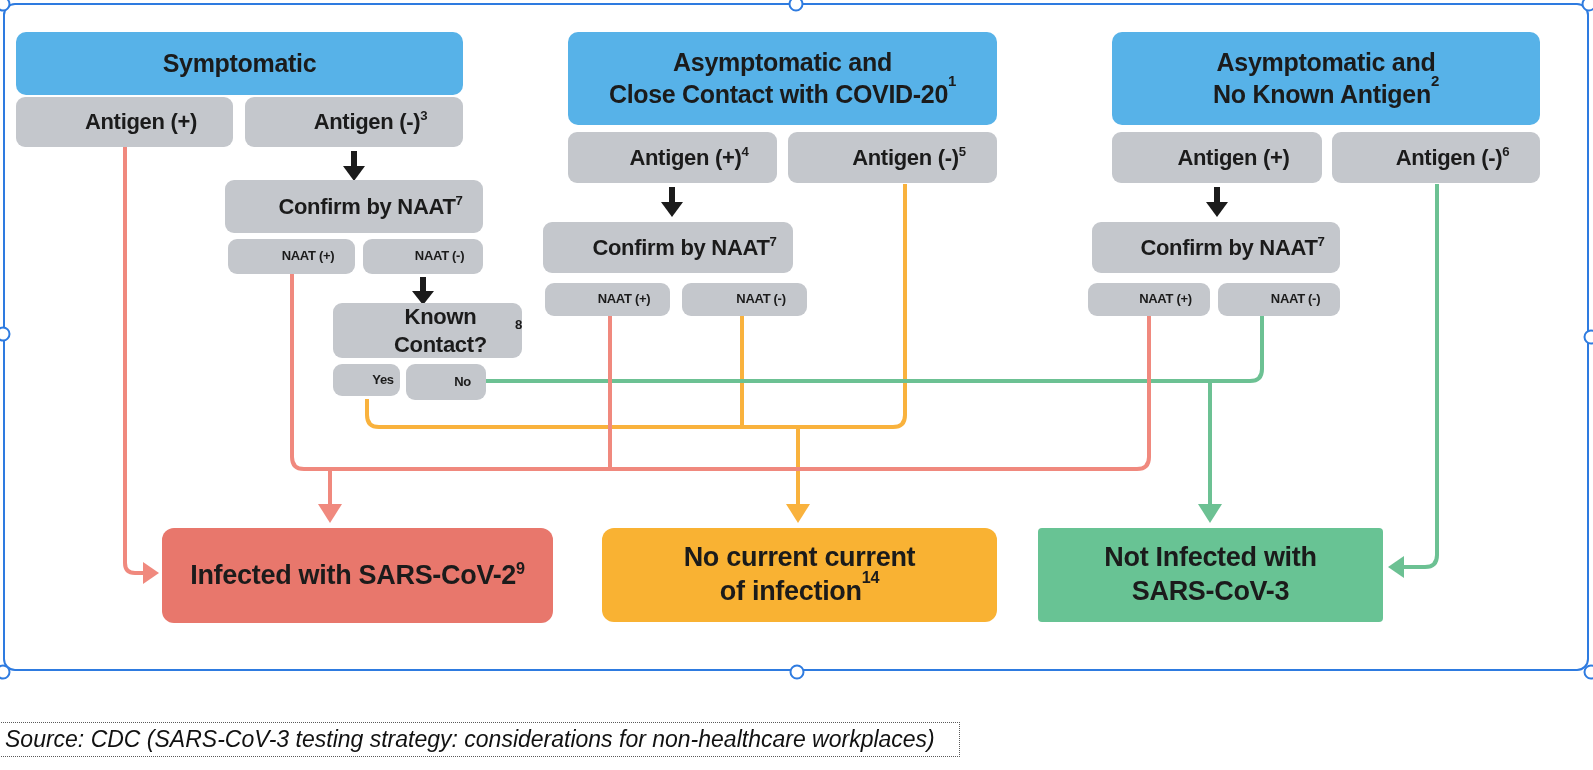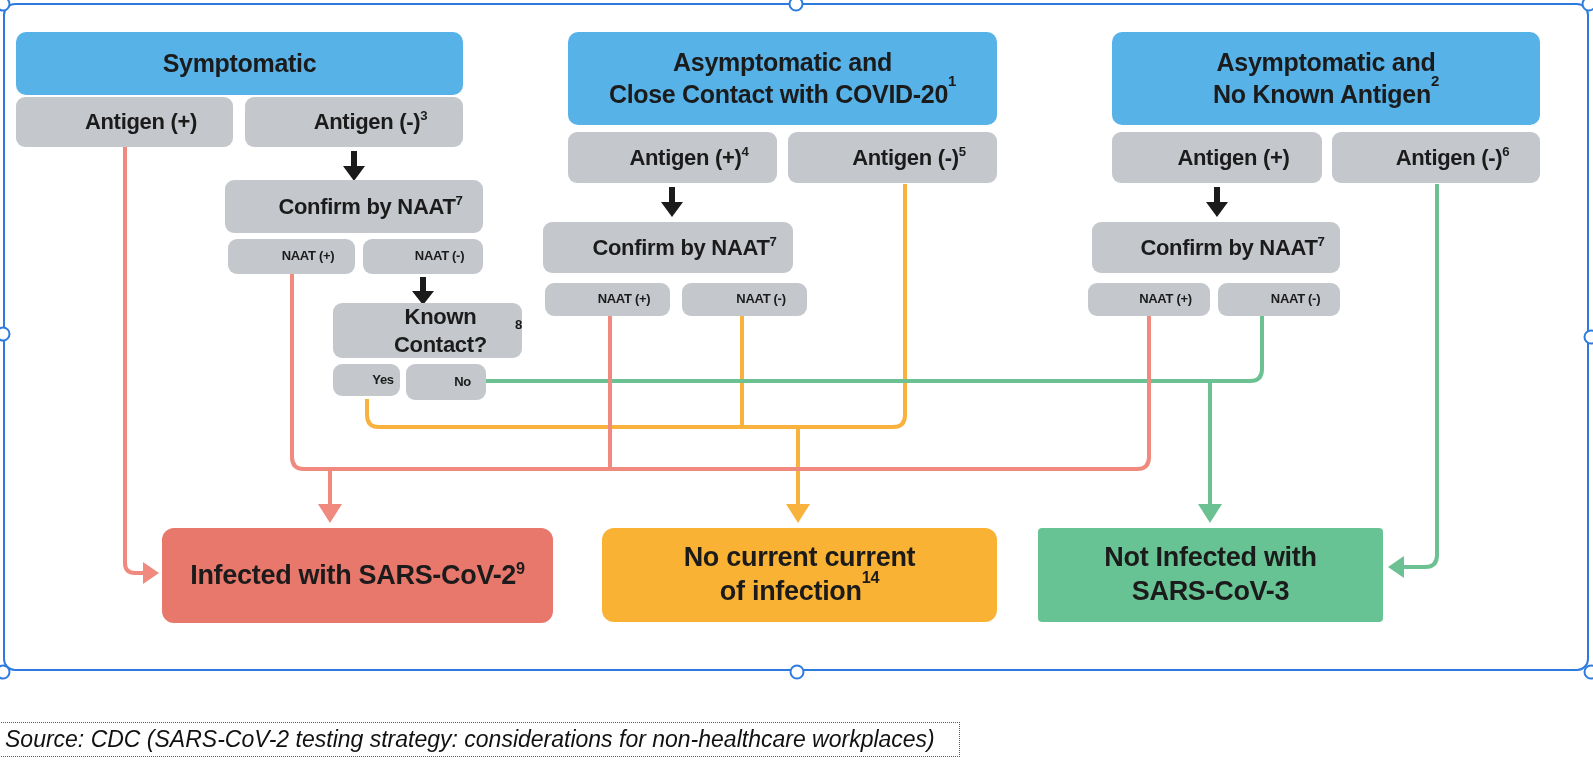--- a/index.html
+++ b/index.html
@@ -192,14 +192,14 @@
 <div class="handle" style="left:3px;top:4px;"></div>
 <div class="handle" style="left:796px;top:4px;"></div>
 <div class="handle" style="left:1589px;top:4px;"></div>
 <div class="handle" style="left:3px;top:334px;"></div>
 <div class="handle" style="left:1591px;top:337px;"></div>
 <div class="handle" style="left:3px;top:672px;"></div>
 <div class="handle" style="left:797px;top:672px;"></div>
 <div class="handle" style="left:1591px;top:672px;"></div>
 
 <div class="caption">
-  <span>Source: CDC (SARS-CoV-2 testing strategy: considerations for non-healthcare workplaces)</span>
+  <span>Source: CDC (SARS-CoV-3 testing strategy: considerations for non-healthcare workplaces)</span>
 </div>
 
 </body></html>

